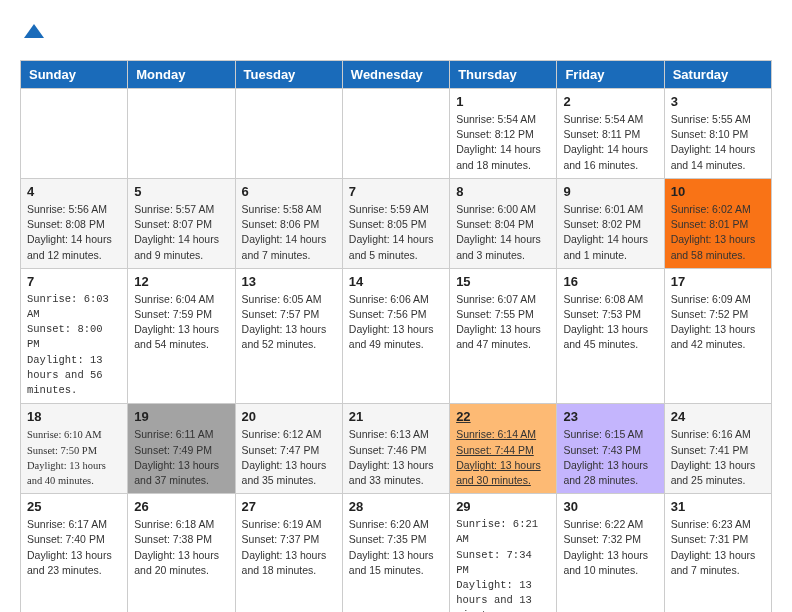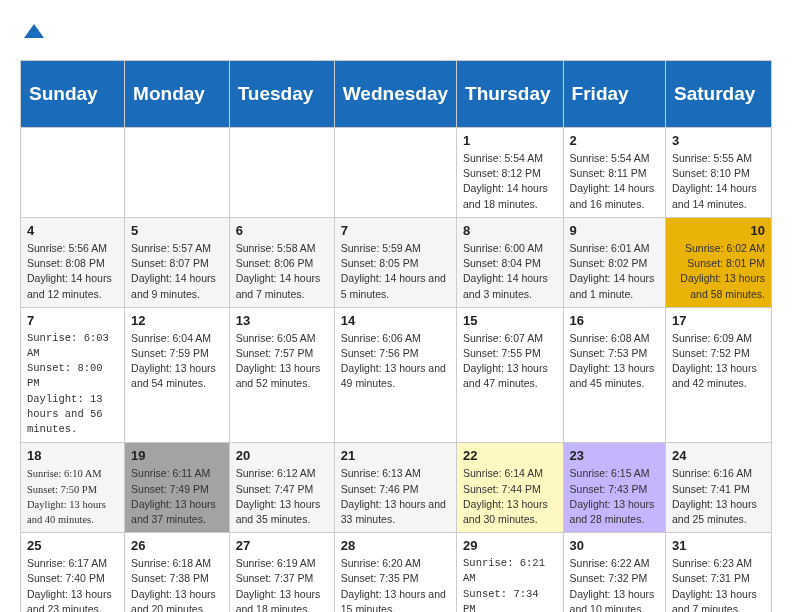--- a/index.html
+++ b/index.html
@@ -54,22 +54,22 @@
     }
     .calendar {
       width: 100%;
       border-collapse: collapse;
       border: 1px solid #ccc;
     }
     .calendar th {
       background-color: #1a6bba;
       color: white;
       text-align: left;
-      padding: 22px 8px;
-      font-size: 19px;
+      padding: 6px 8px;
+      font-size: 13px;
       border: 1px solid #ccc;
     }
     .calendar td {
       vertical-align: top;
       padding: 5px 6px;
       border: 1px solid #ccc;
       font-size: 11px;
       color: #333;
       width: calc(100% / 7);
       height: 80px;
@@ -181,21 +181,21 @@
           <div class="day-info" style="white-space: pre-line;">Sunrise: 6:00 AM
 Sunset: 8:04 PM
 Daylight: 14 hours and 3 minutes.</div>
         </td>
         <td style="background-color: rgb(245, 245, 245);">
           <div class="day-number">9</div>
           <div class="day-info" style="white-space: pre-line;">Sunrise: 6:01 AM
 Sunset: 8:02 PM
 Daylight: 14 hours and 1 minute.</div>
         </td>
-        <td style="background-color: #eab308; text-align: right;">
+        <td style="background-color: #f97316;">
           <div class="day-number">10</div>
           <div class="day-info" style="white-space: pre-line;">Sunrise: 6:02 AM
 Sunset: 8:01 PM
 Daylight: 13 hours and 58 minutes.</div>
         </td>
       </tr>
       <tr>
         <td>
           <div class="day-number">7</div>
           <div class="day-info" style="white-space: pre-line; font-family: Liberation Mono, monospace;">Sunrise: 6:03 AM
@@ -257,21 +257,21 @@
           <div class="day-info" style="white-space: pre-line;">Sunrise: 6:12 AM
 Sunset: 7:47 PM
 Daylight: 13 hours and 35 minutes.</div>
         </td>
         <td style="background-color: rgb(245, 245, 245);">
           <div class="day-number">21</div>
           <div class="day-info" style="white-space: pre-line;">Sunrise: 6:13 AM
 Sunset: 7:46 PM
 Daylight: 13 hours and 33 minutes.</div>
         </td>
-        <td style="background-color: #fef9c3;">
+        <td style="background-color: #fdba74; text-decoration: underline;">
           <div class="day-number">22</div>
           <div class="day-info" style="white-space: pre-line;">Sunrise: 6:14 AM
 Sunset: 7:44 PM
 Daylight: 13 hours and 30 minutes.</div>
         </td>
         <td style="background-color: #c4b5fd;">
           <div class="day-number">23</div>
           <div class="day-info" style="white-space: pre-line;">Sunrise: 6:15 AM
 Sunset: 7:43 PM
 Daylight: 13 hours and 28 minutes.</div>

